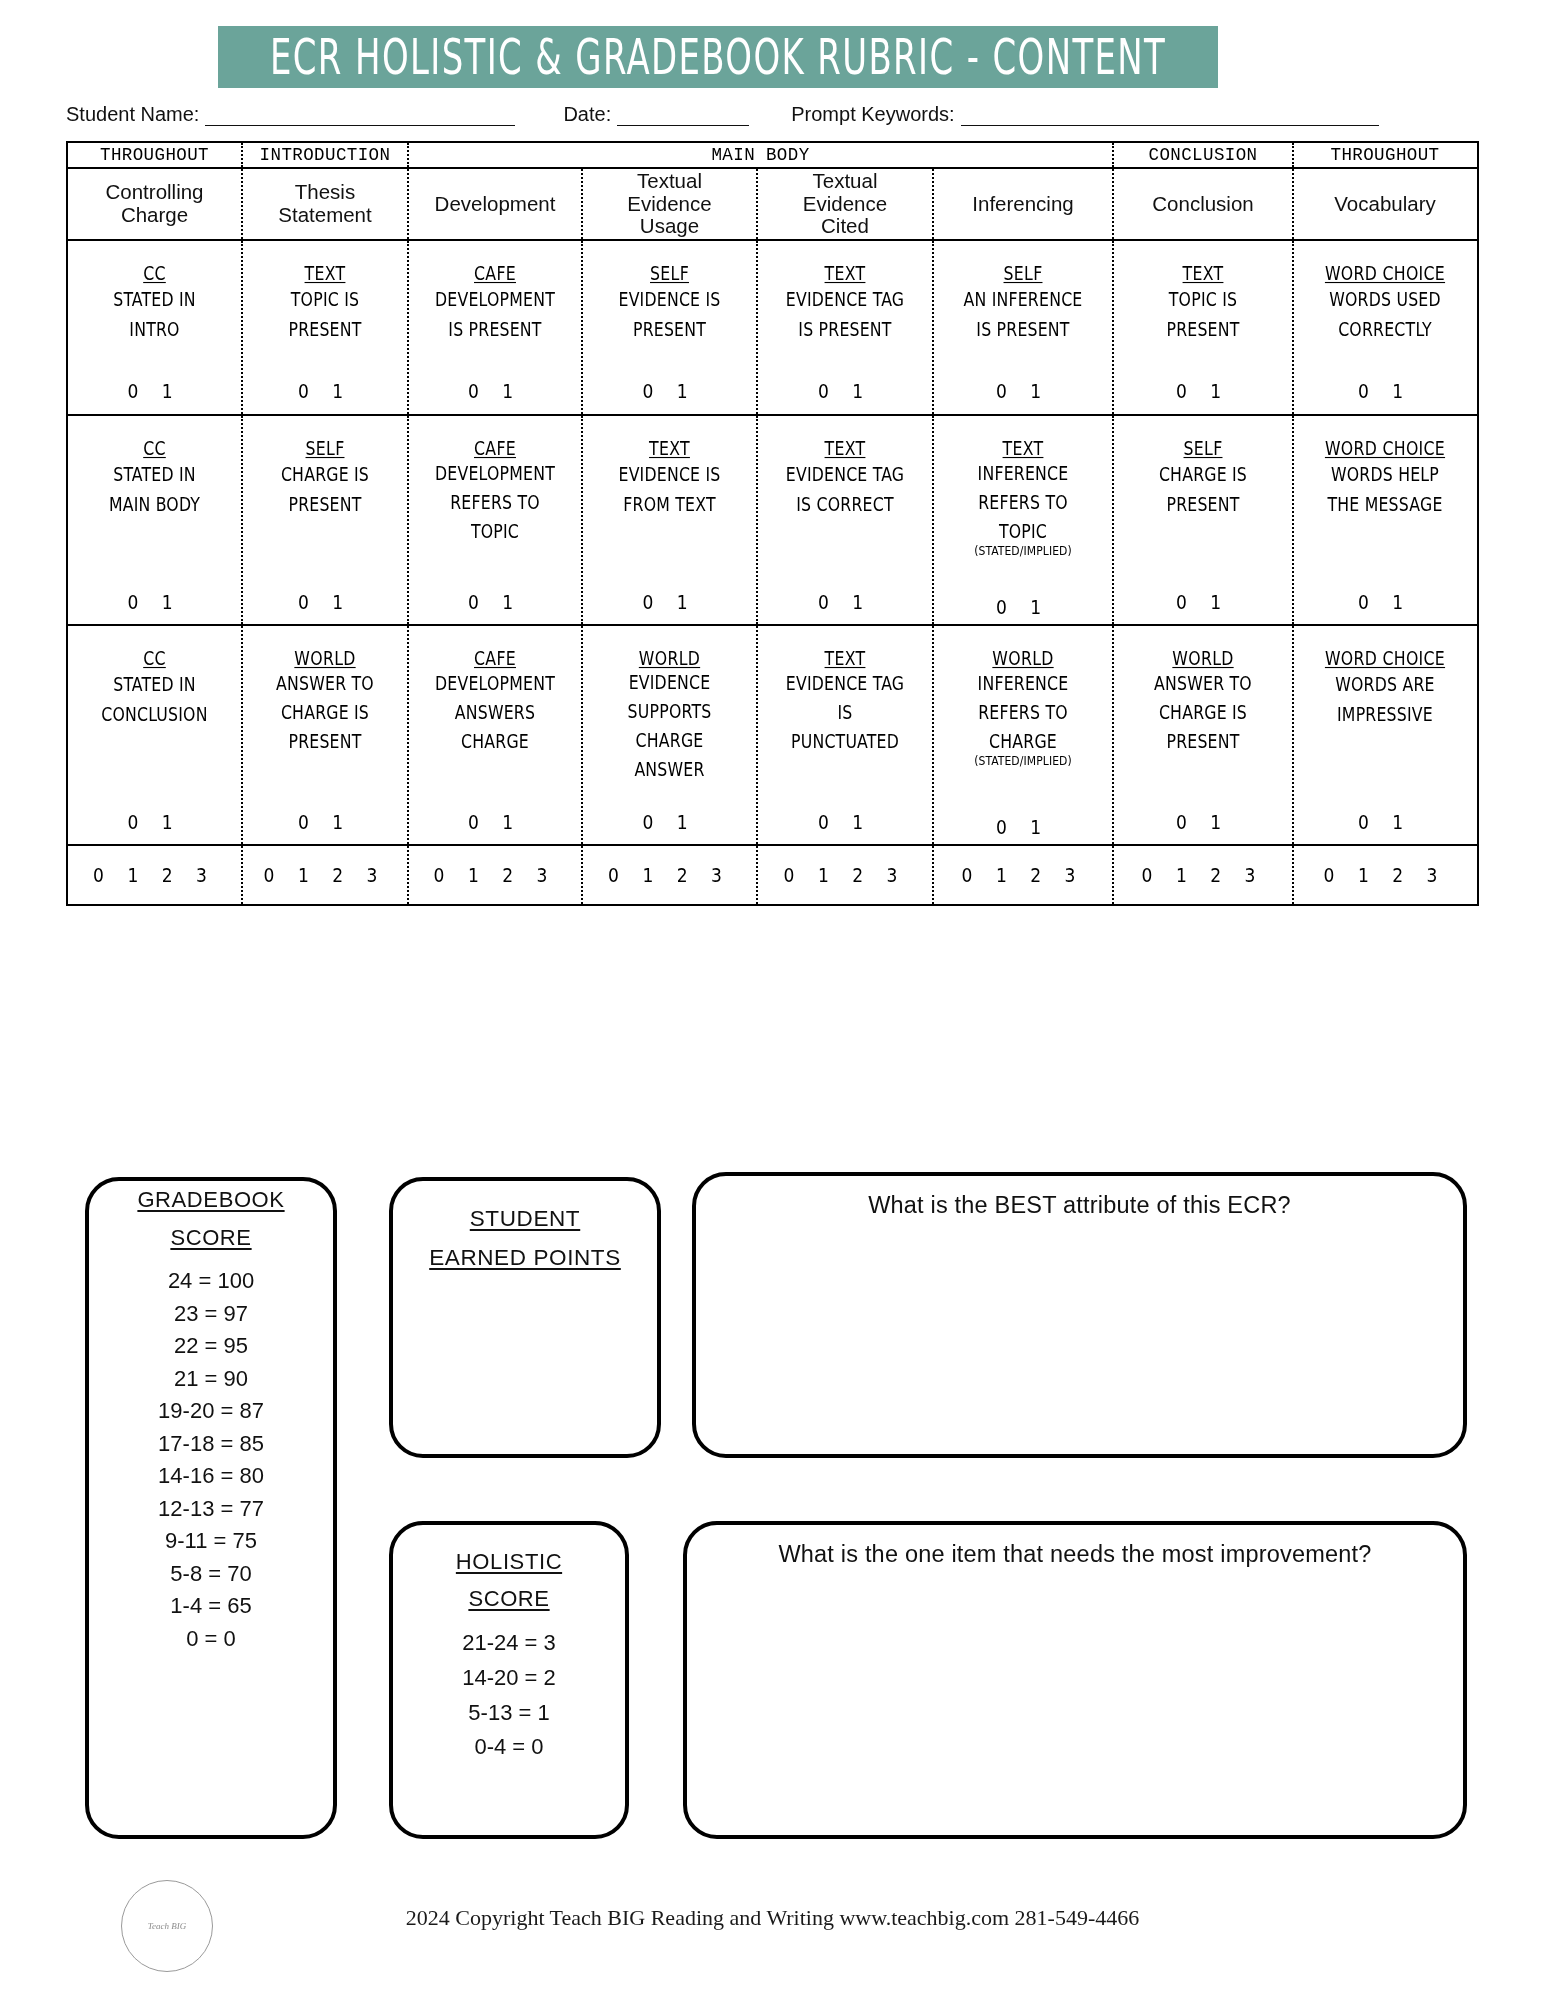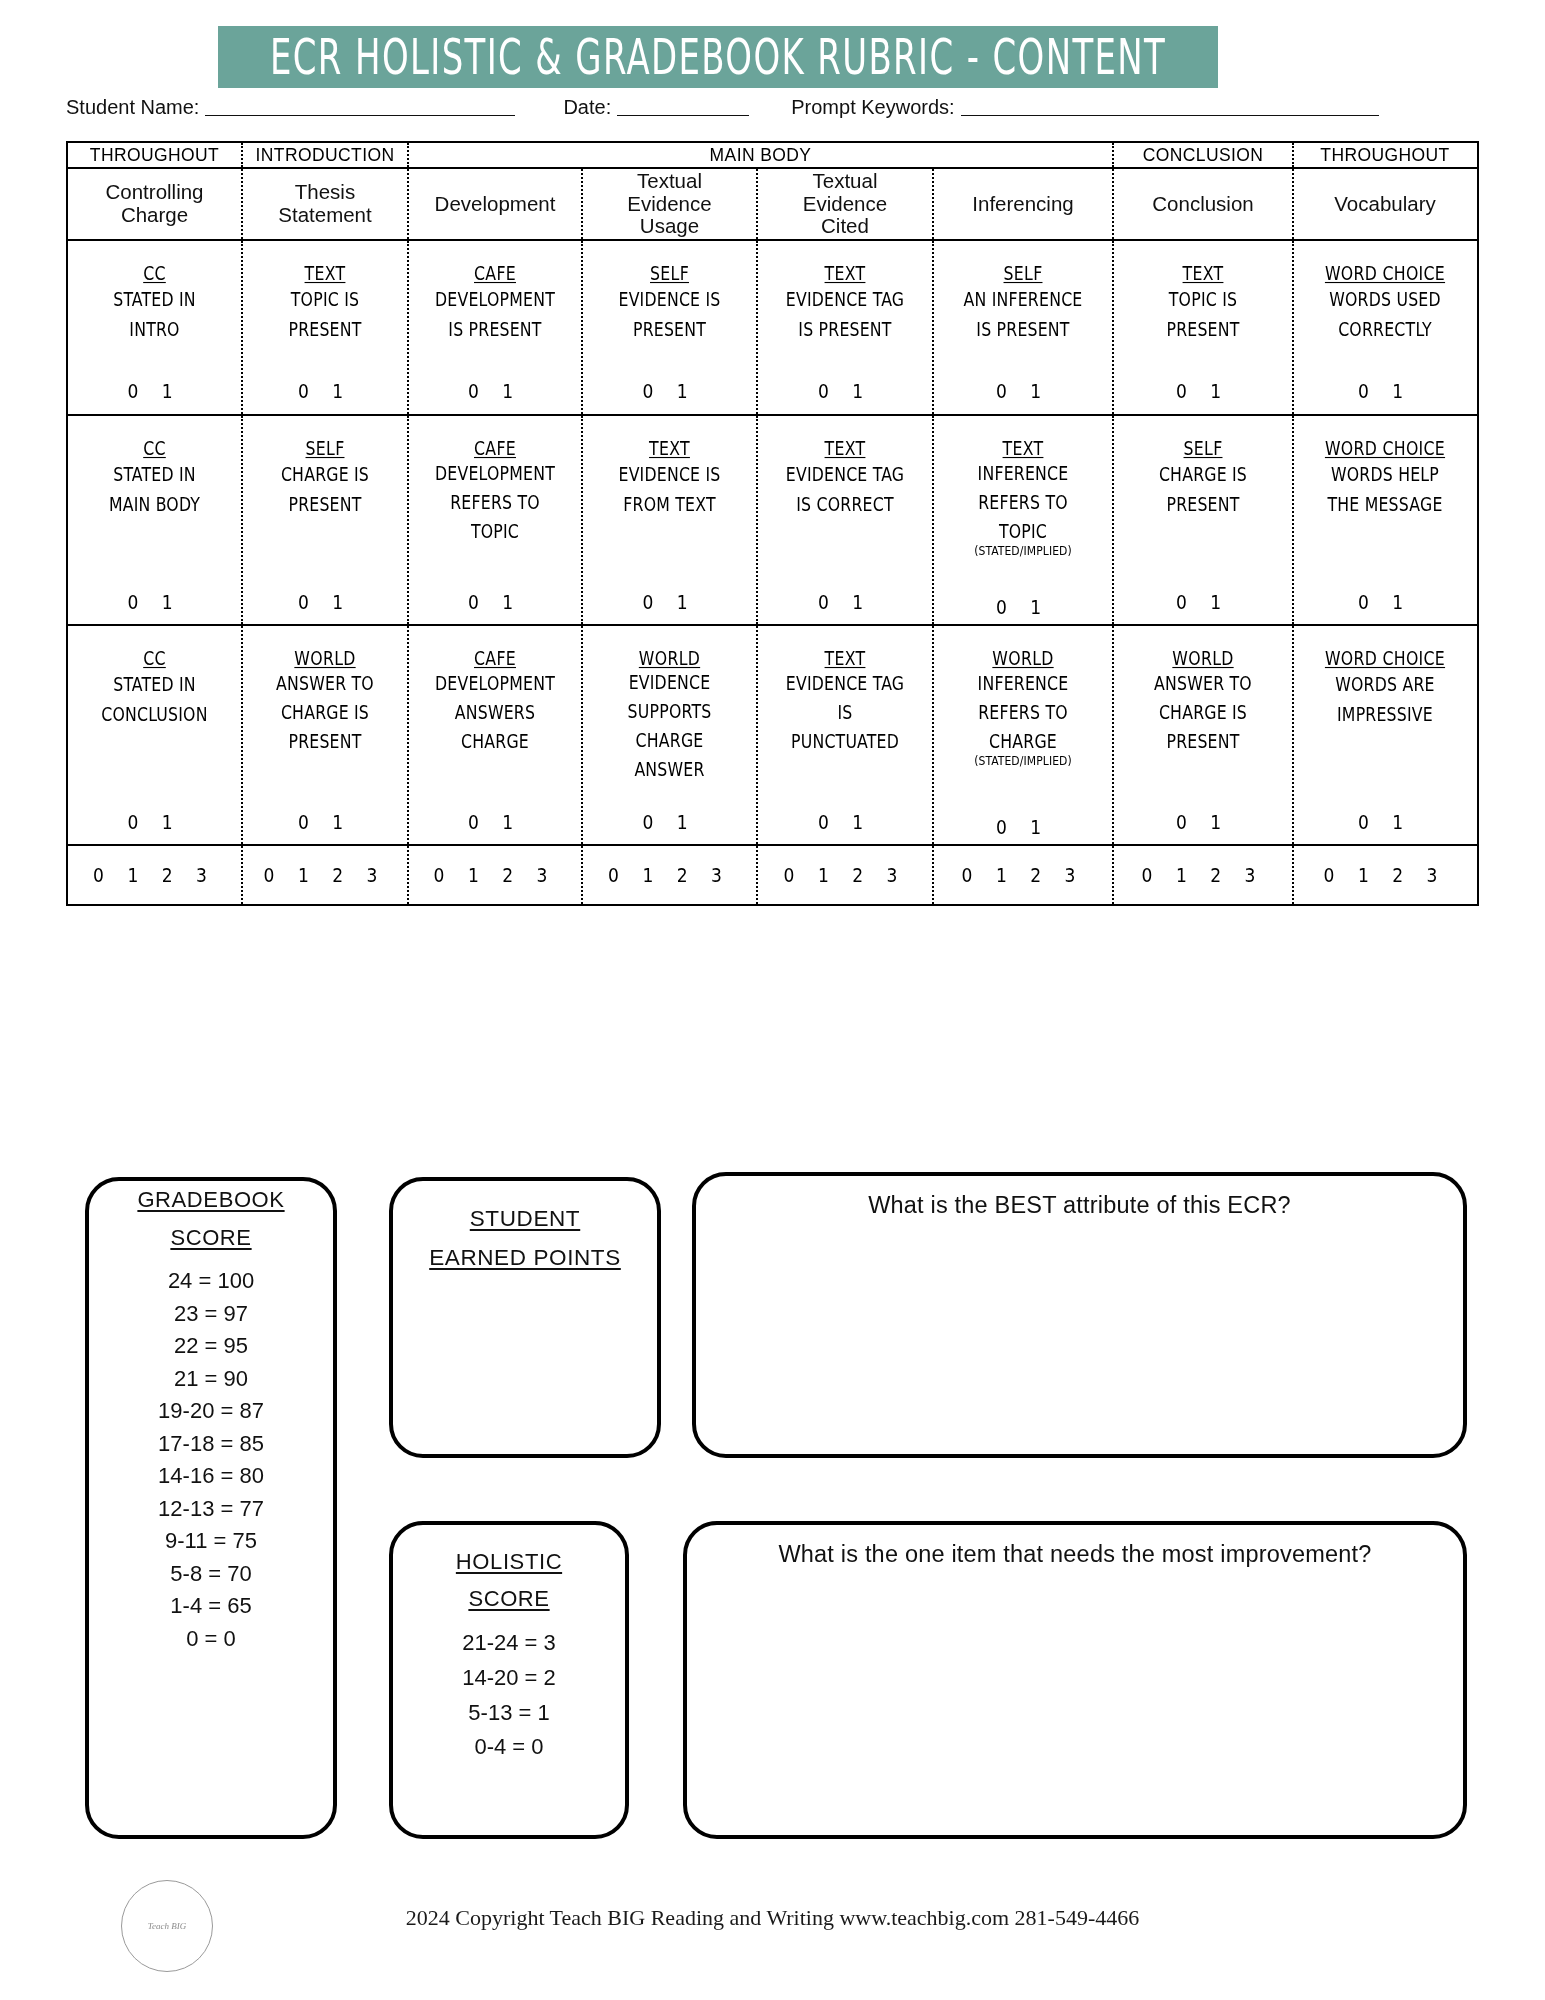--- a/index.html
+++ b/index.html
@@ -26,21 +26,21 @@
     letter-spacing:1.5px;
     font-weight:400;
     transform:scaleX(0.92) scaleY(1.22);
     white-space:nowrap;
     text-transform:uppercase;
   }
 
   
   .info-row {
     position:absolute; left:66px; top:96px; width:1420px; height:30px;
-    display:flex; 
+    display:flex; align-items:flex-end;
     font-size:20px; color:#111;
   }
   .info-label { white-space:nowrap; font-size:20px; }
   .info-line { border-bottom:1.6px solid #111; height:20px; }
   .l1 { width:310px; margin-left:6px; margin-right:48px; }
   .l2 { width:132px; margin-left:6px; margin-right:42px; }
   .l3 { width:418px; margin-left:6px; }
 
   
   .table {
@@ -50,21 +50,21 @@
   }
   .trow { display:flex; width:100%; }
   .trow.band { border-bottom:2.6px solid #000; }
 
   
   .sec-row { height:26px; }
   .sec-cell {
     display:flex; align-items:center; justify-content:center;
     border-right:2.6px dotted #000;
     font-size:17.5px; letter-spacing:0.4px;
-    font-family:Liberation Sans, sans-serif;
+    font-family:Liberation Mono, monospace;
     transform:none;
   }
   .sec-cell:last-child { border-right:none; }
   .sec-cell span { transform:scaleY(1.08); display:inline-block; }
 
   
   .name-row { height:72px; }
   .name-cell {
     display:flex; align-items:center; justify-content:center;
     border-right:2.6px dotted #000;

